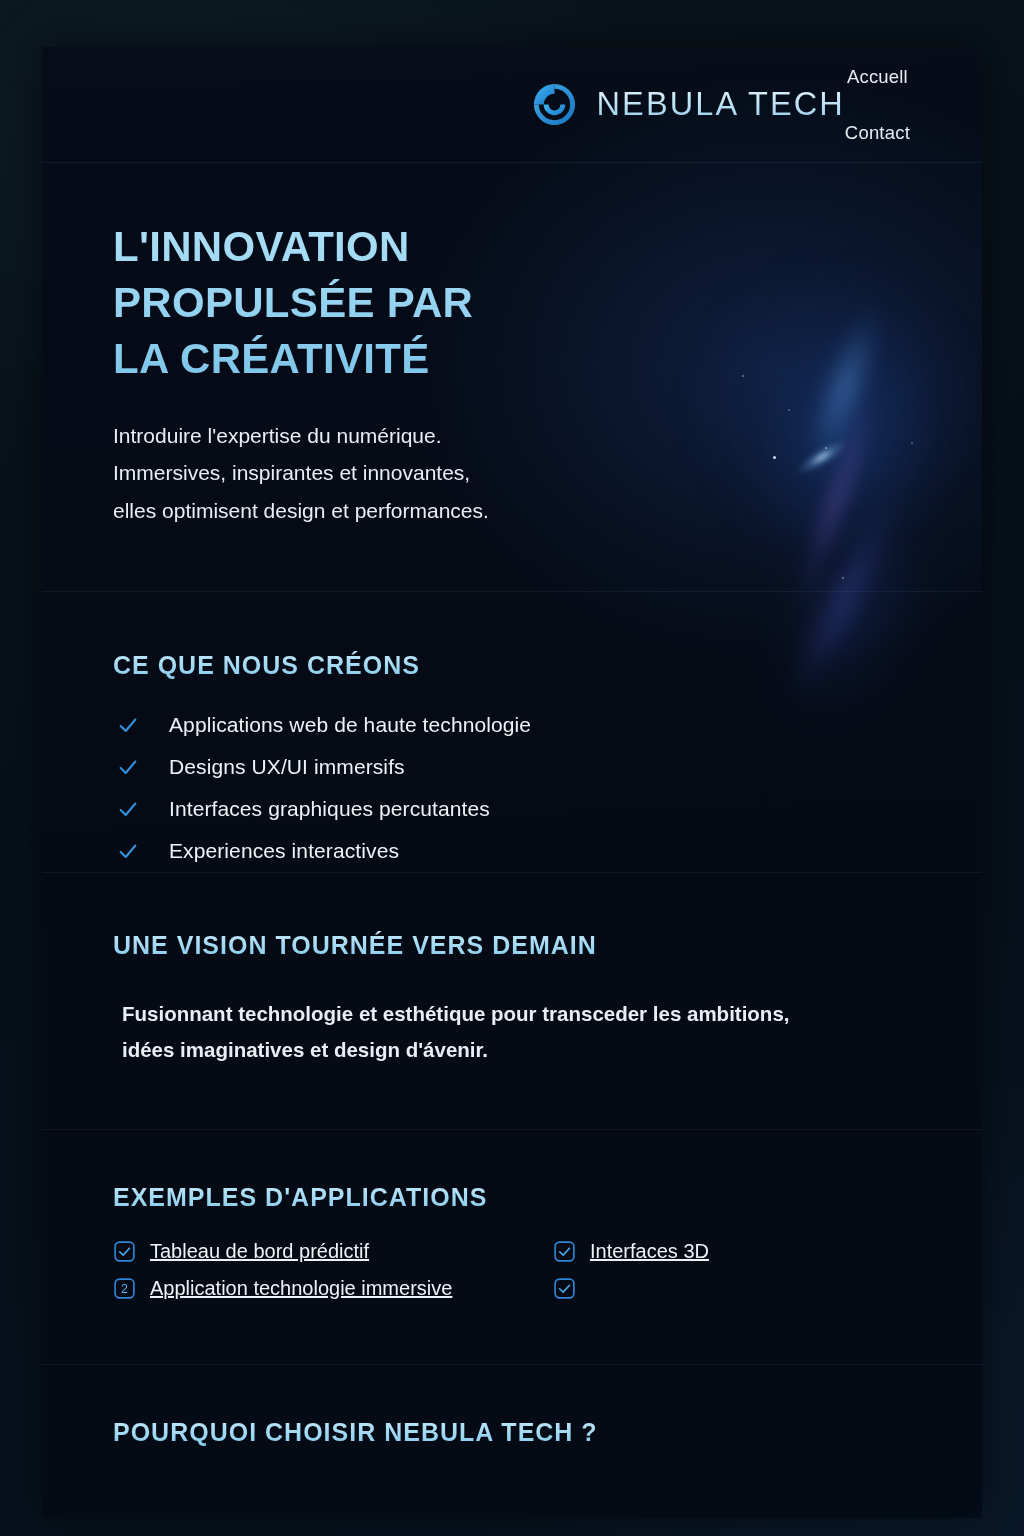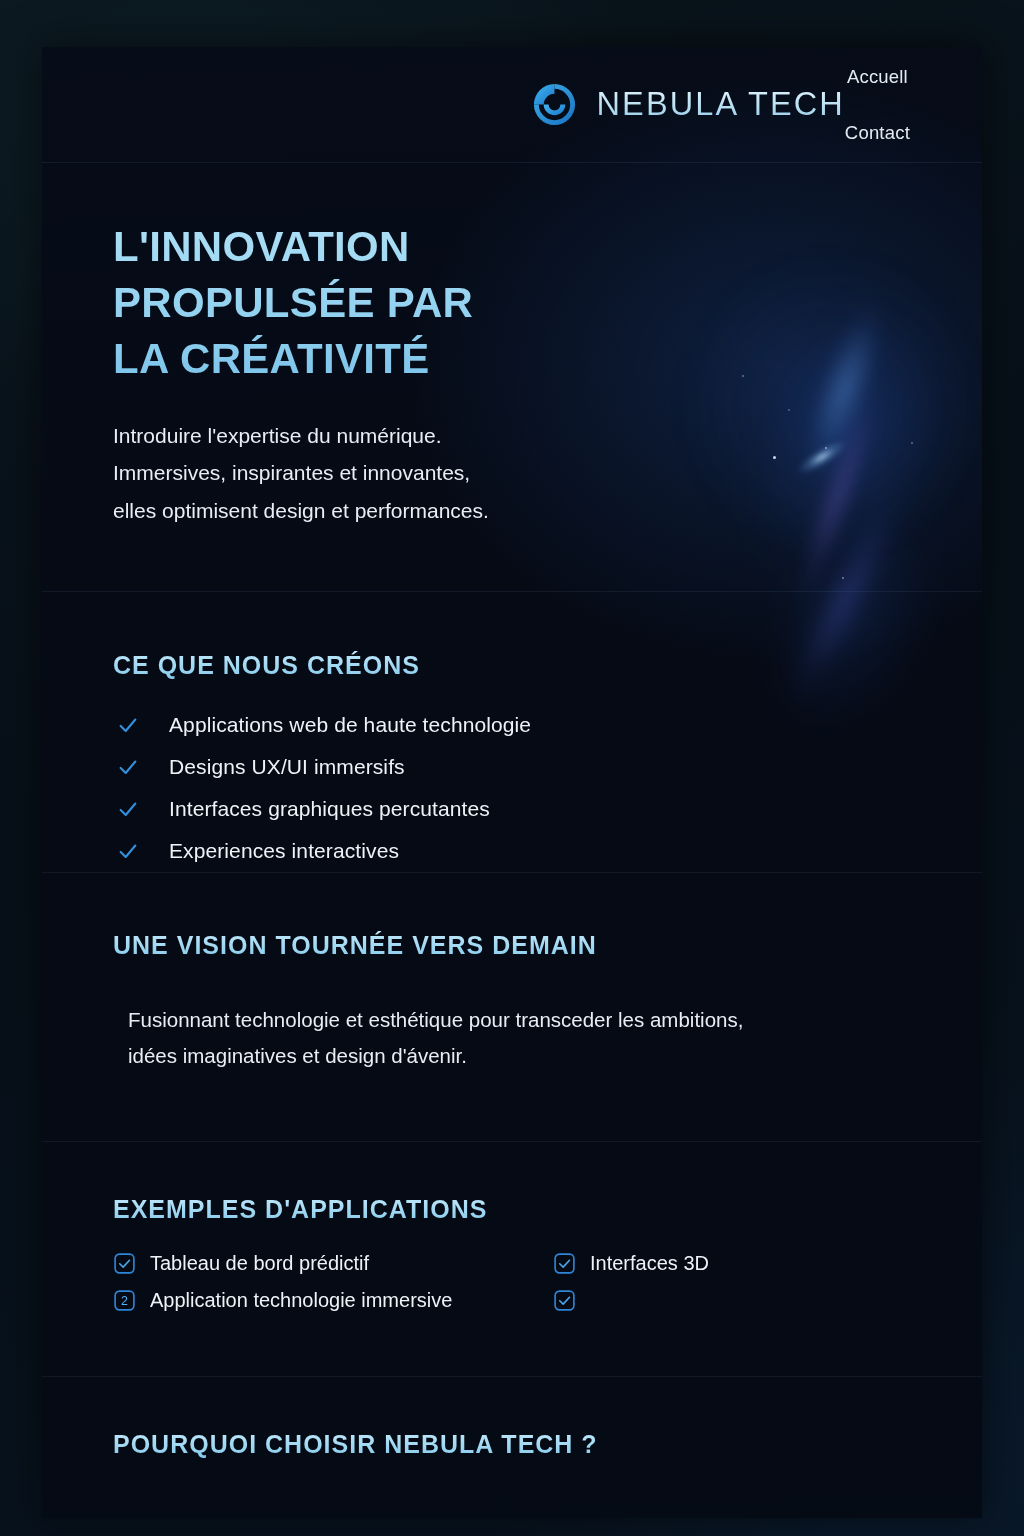--- a/index.html
+++ b/index.html
@@ -199,25 +199,26 @@
   .item-label {
     font-size: 21px;
     color: #eef3f8;
     letter-spacing: .1px;
     white-space: nowrap;
   }
 
   
   #vision { padding-top: 58px; padding-bottom: 52px; }
   p.vision-text {
-    margin: 15px;
+    margin: 9px;
     padding-top: 27px;
     font-size: 20.5px;
     line-height: 1.74;
     color: #e8eef4;
+    font-weight: bold;
   }
 
   
   #examples { padding-top: 53px; padding-bottom: 64px; }
   .ex-grid {
     display: grid;
     grid-template-columns: 440px 1fr;
     row-gap: 14px;
     column-gap: 0;
     padding-top: 28px;
@@ -229,20 +230,21 @@
   }
   .cbox {
     width: 23px; height: 23px;
     flex: none;
     display: block;
   }
   .ex-label {
     font-size: 20px;
     color: #eef3f8;
     white-space: nowrap;
+    text-decoration: underline;
   }
 
   
   #cta { padding-top: 53px; padding-bottom: 60px; }
   .cta-btn-wrap {
     padding-top: 38px;
     padding-left: 160px;
   }
 </style>
 </head>

